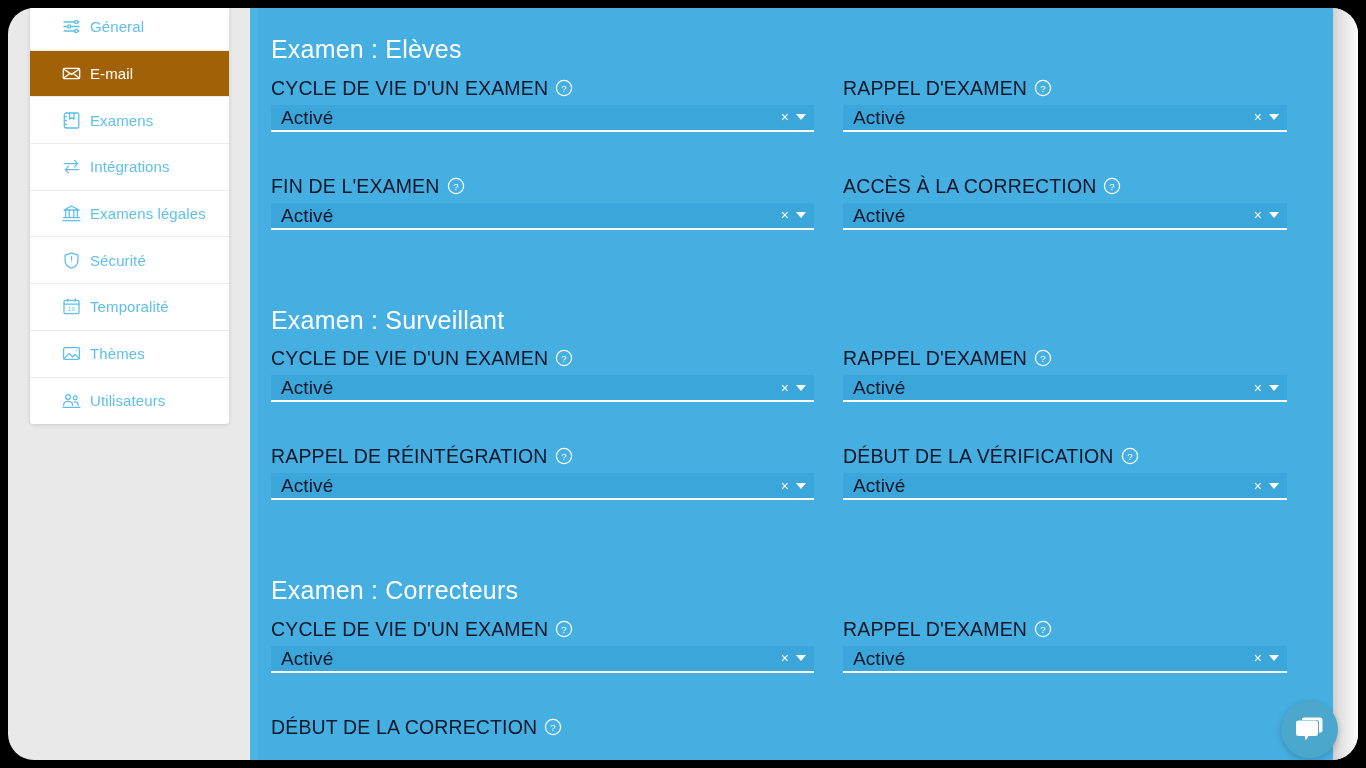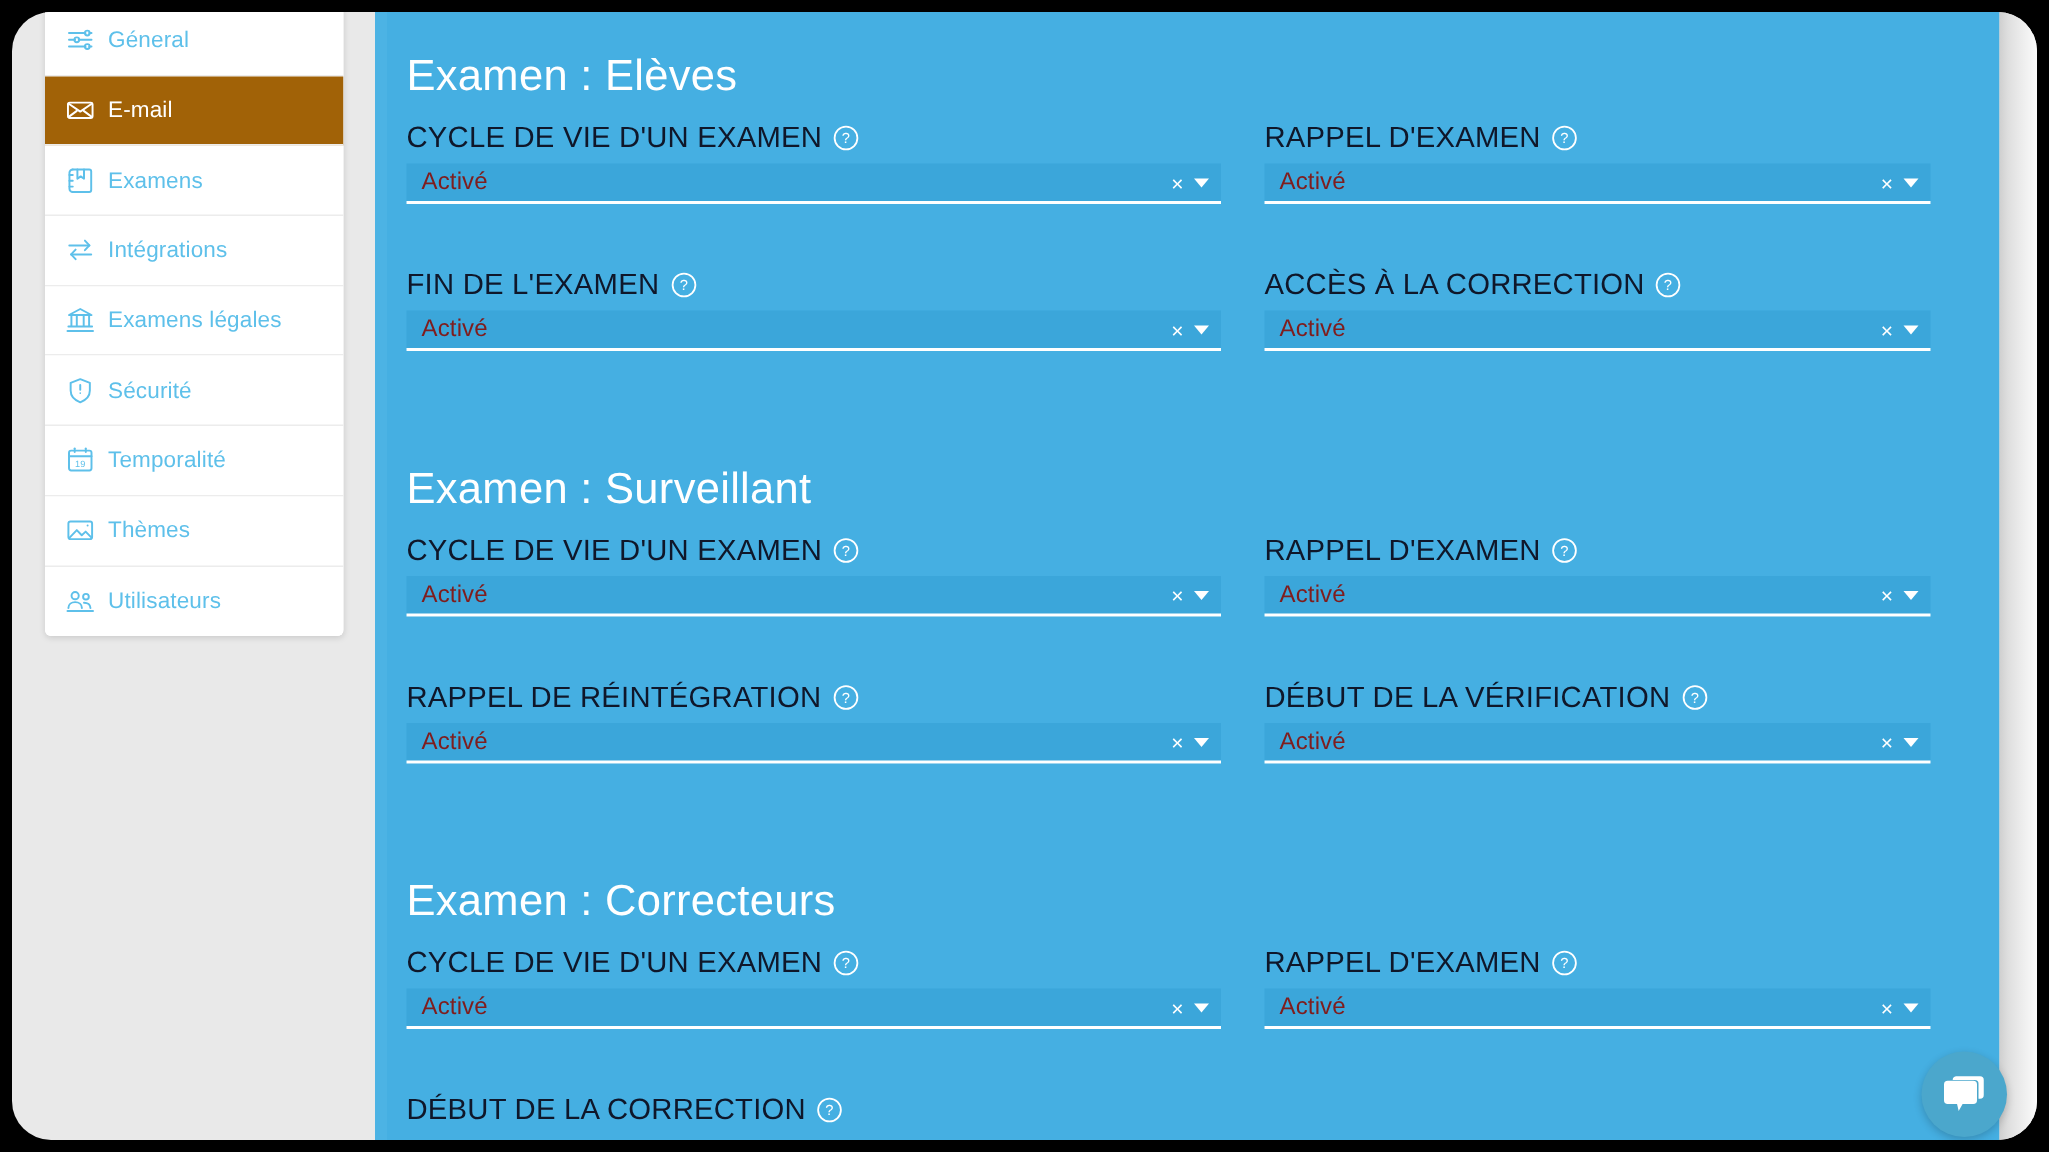--- a/index.html
+++ b/index.html
@@ -37,21 +37,21 @@
     background: #ffffff;
     border-radius: 4px;
     box-shadow: 0 1px 4px rgba(0,0,0,0.13);
     overflow: hidden;
   }
   .nav-item {
     display: flex;
     align-items: center;
     gap: 9px;
     height: 46.7px;
-    padding: 0 14px;
+    padding: 0 32px;
     border-bottom: 1px solid #ececec;
     color: #5ec0ea;
     font-size: 15px;
     letter-spacing: 0.1px;
     cursor: pointer;
     background: #ffffff;
     white-space: nowrap;
   }
   .nav-item:last-child { border-bottom: none; }
   .nav-item.active {
@@ -95,21 +95,21 @@
     position: absolute;
     right: 0; top: 0;
     width: 25px; height: 752px;
     background: linear-gradient(to right, #cfcfcf 0%, #dedede 22%, #ebebeb 55%, #f4f4f4 80%, #fbfbfb 100%);
   }
 
   
   .section { margin-bottom: 4px; }
   .section-title {
     color: #ffffff;
-    font-size: 29px;
+    font-size: 25px;
     font-weight: 400;
     letter-spacing: 0.2px;
     margin-bottom: 13px;
     line-height: 1.1;
   }
   .field-grid {
     display: grid;
     grid-template-columns: 543px 1fr;
     column-gap: 29px;
     row-gap: 0px;
@@ -142,22 +142,22 @@
     position: relative;
     display: flex;
     align-items: center;
     height: 27px;
     background: #3ba6da;
     border-bottom: 2px solid #ffffff;
     padding: 0 38px 0 10px;
     cursor: pointer;
   }
   .select-value {
-    color: #7f1d1d;
-    font-size: 16px;
+    color: #0f172a;
+    font-size: 19px;
     line-height: 1;
     letter-spacing: 0.1px;
   }
   .select-tools {
     position: absolute;
     right: 8px; top: 0; bottom: 0;
     display: flex;
     align-items: center;
     gap: 7px;
   }

